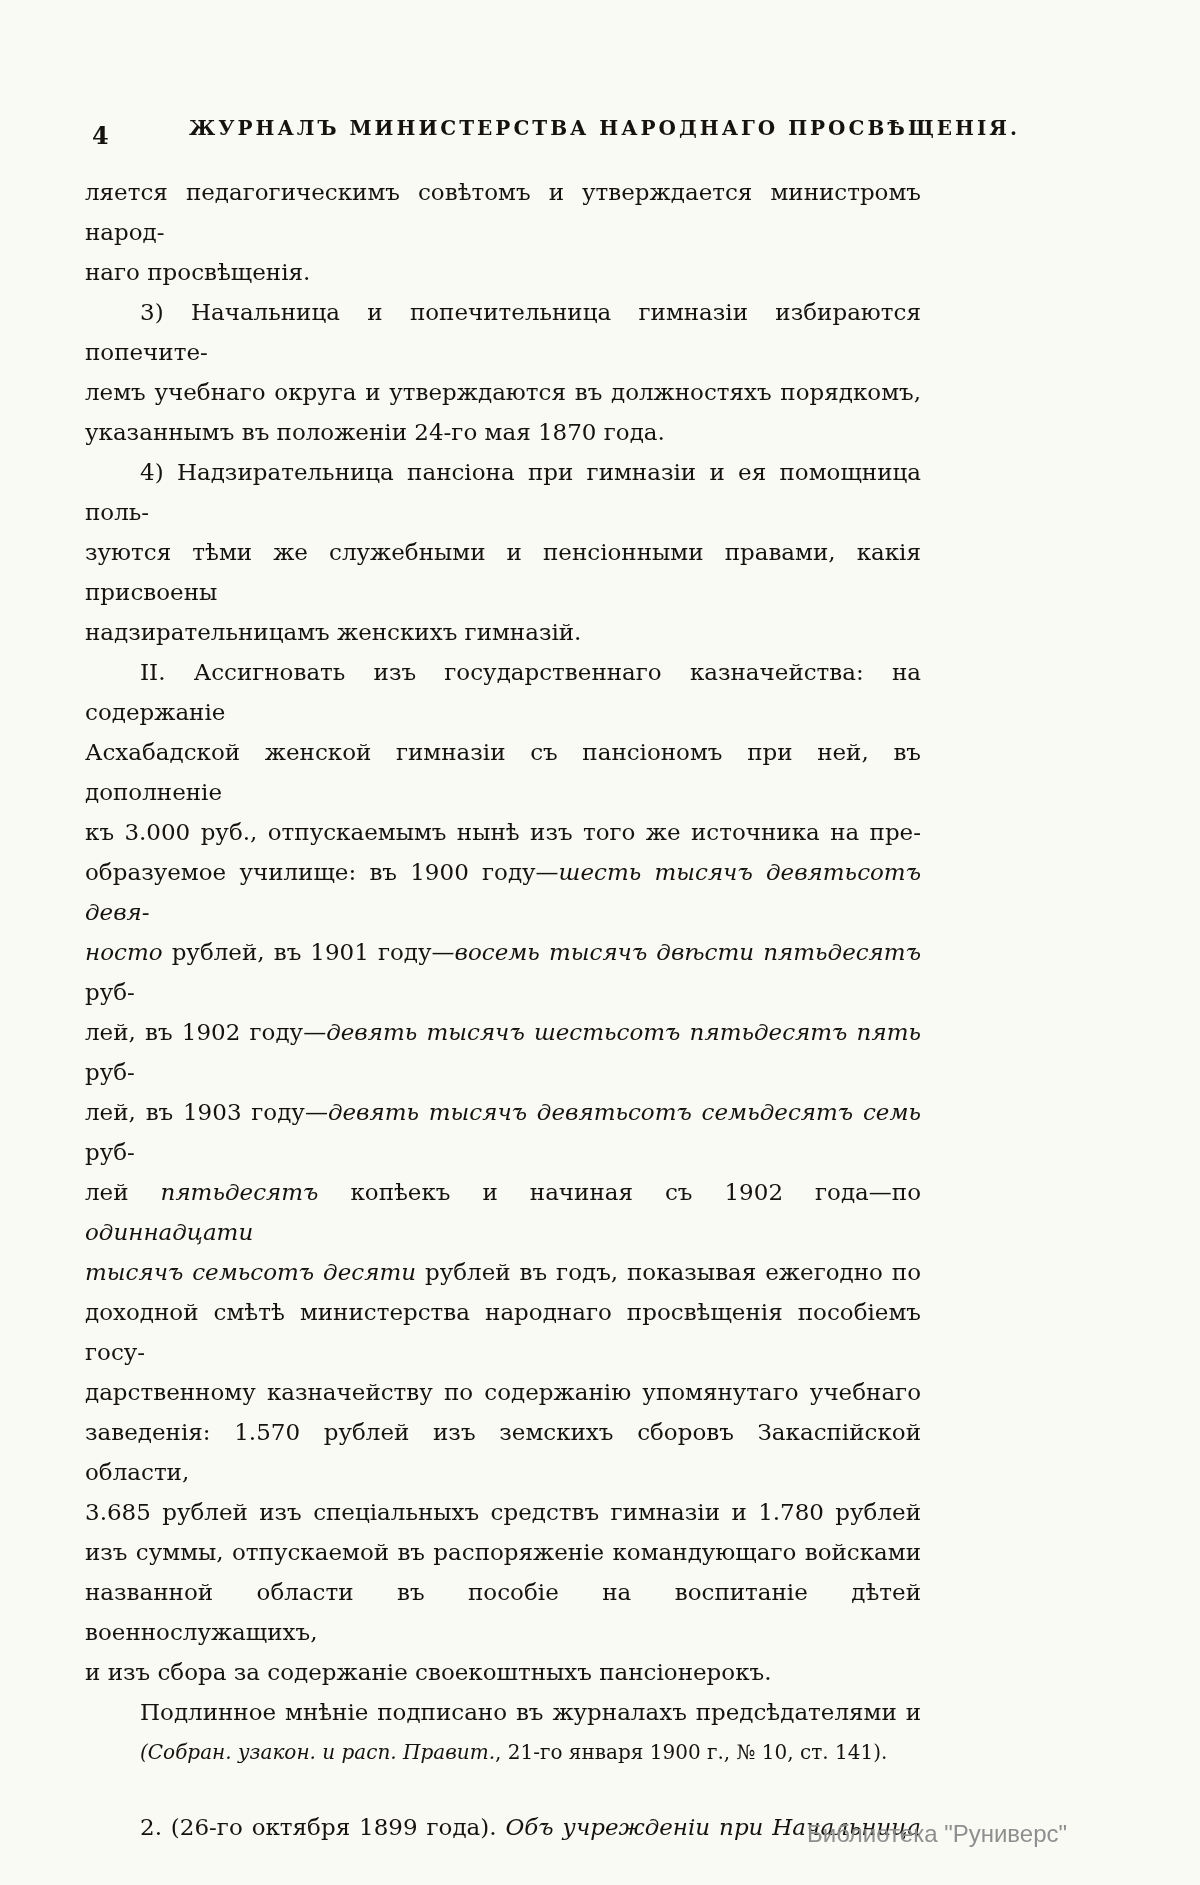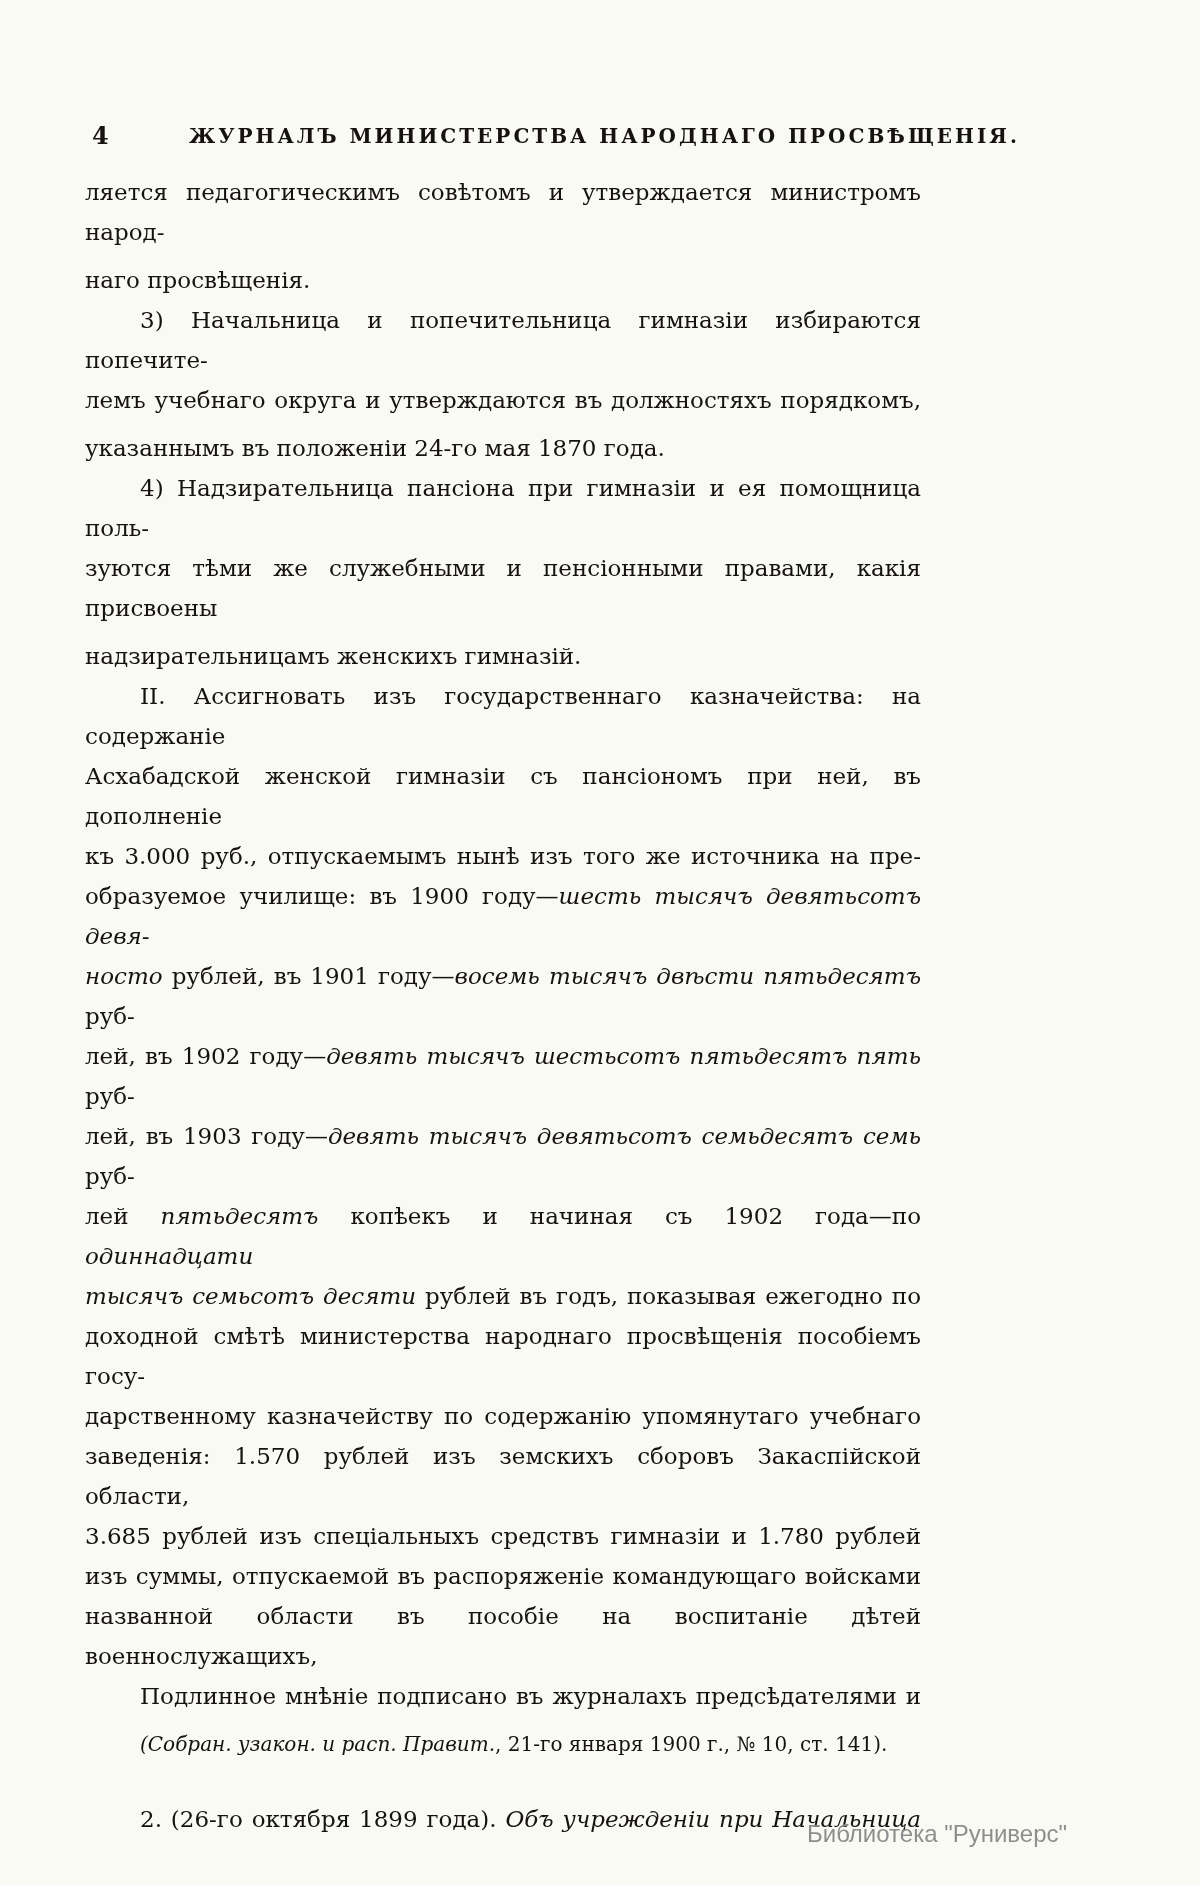--- a/index.html
+++ b/index.html
@@ -18,21 +18,21 @@
   .page-num {
     position: absolute;
     left: 92px;
     top: 121px;
     font-size: 24px;
     font-weight: bold;
   }
   .running-header {
     position: absolute;
     left: 85px;
-    top: 124px;
+    top: 116px;
     width: 836px;
     box-sizing: border-box;
     padding-left: 104px;
     text-align: center;
     font-size: 20px;
     font-weight: bold;
     letter-spacing: 3px;
     white-space: nowrap;
   }
   .body-col {
@@ -44,21 +44,20 @@
   .block { margin: 0; }
   .line {
     font-size: 23px;
     line-height: 40px;
     text-align: justify;
     text-align-last: justify;
   }
   .line.last {
     text-align: center;
     text-align-last: left;
-    margin-top: 8px;
   }
   .line.indent { text-indent: 55px; }
   .it { font-style: italic; }
   .cite .line { font-size: 20px; line-height: 40px; }
   .watermark {
     position: absolute;
     left: 807px;
     top: 1820px;
     font-family: "Liberation Sans", sans-serif;
     font-size: 24px;
@@ -97,20 +96,21 @@
       <div class="line"><span>лей, въ 1902 году—</span><span class="it">девять тысячъ шестьсотъ пятьдесятъ пять</span><span> руб-</span></div>
       <div class="line"><span>лей, въ 1903 году—</span><span class="it">девять тысячъ девятьсотъ семьдесятъ семь</span><span> руб-</span></div>
       <div class="line"><span>лей </span><span class="it">пятьдесятъ</span><span> копѣекъ и начиная съ 1902 года—по </span><span class="it">одиннадцати</span></div>
       <div class="line"><span class="it">тысячъ семьсотъ десяти</span><span> рублей въ годъ, показывая ежегодно по</span></div>
       <div class="line"><span>доходной смѣтѣ министерства народнаго просвѣщенія пособіемъ госу-</span></div>
       <div class="line"><span>дарственному казначейству по содержанію упомянутаго учебнаго</span></div>
       <div class="line"><span>заведенія: 1.570 рублей изъ земскихъ сборовъ Закаспійской области,</span></div>
       <div class="line"><span>3.685 рублей изъ спеціальныхъ средствъ гимназіи и 1.780 рублей</span></div>
       <div class="line"><span>изъ суммы, отпускаемой въ распоряженіе командующаго войсками</span></div>
       <div class="line"><span>названной области въ пособіе на воспитаніе дѣтей военнослужащихъ,</span></div>
+      <div class="line last"><span>и изъ сбора за содержаніе своекоштныхъ пансіонерокъ.</span></div>
     </div>
     <div class="block">
       <div class="line indent"><span>Подлинное мнѣніе подписано въ журналахъ предсѣдателями и</span></div>
     </div>
     <div class="block cite">
       <div class="line last indent"><span class="it">(Собран. узакон. и расп. Правит.</span><span>, 21-го января 1900 г., № 10, ст. 141).</span></div>
     </div>
     <div class="block" style="margin-top: 35px;">
       <div class="line indent"><span>2. (26-го октября 1899 года). </span><span class="it">Объ учрежденіи при Начальница</span></div>
     </div>

